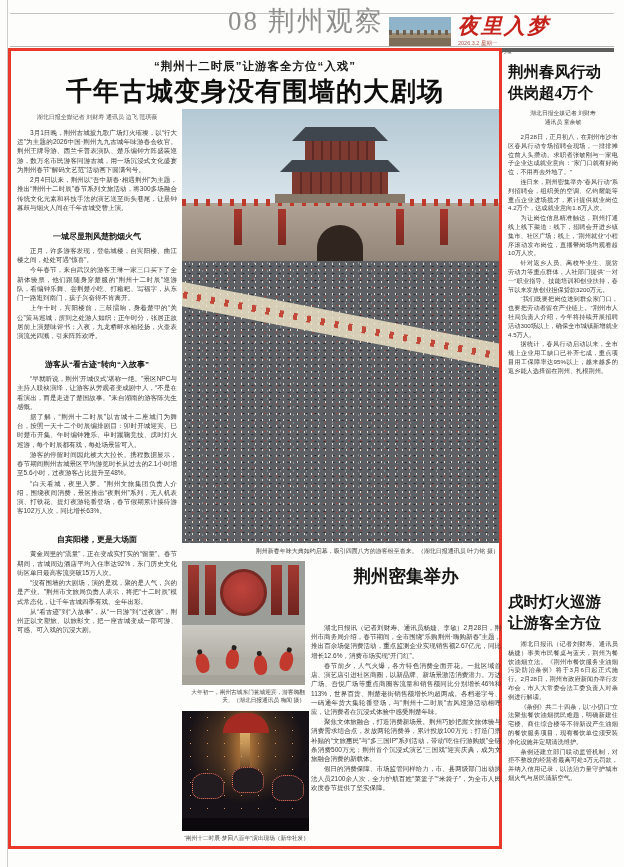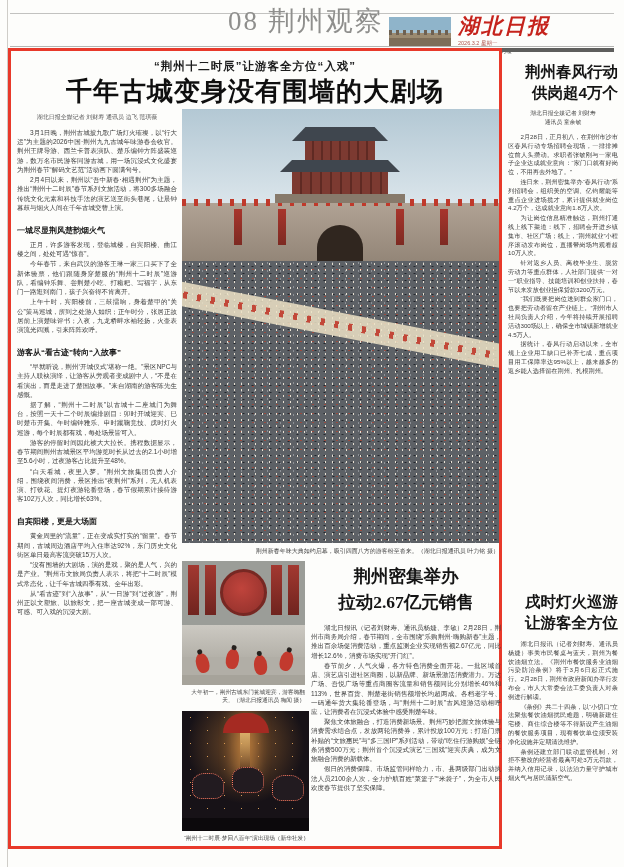--- a/index.html
+++ b/index.html
@@ -34,21 +34,21 @@
   .kicker { position:absolute; left:0; top:8px; width:100%; text-align:center;
     font-size:11.5px; font-weight:bold; color:#1c1c1c; letter-spacing:1px; }
   .main-headline { position:absolute; left:0; top:23px; width:100%; text-align:center;
     font-size:26px; font-weight:900; color:#0f0f0f; letter-spacing:1px; white-space:nowrap; }
   .byline { position:absolute; left:6px; top:62px; width:160px; text-align:center;
     font-size:6px; color:#555; }
 
   .col-left { position:absolute; left:6px; top:77px; width:160px; height:715px; overflow:hidden; }
   .para { font-size:6.5px; line-height:1.42; text-align:justify; text-indent:2em;
     color:#3b3b3b; margin:0 0 1px 0; }
-  .subhead { font-size:8px; font-weight:bold; color:#161616; text-align:left; margin:13px 0 4px 0; }
+  .subhead { font-size:8px; font-weight:bold; color:#161616; text-align:center; margin:19px 0 4px 0; }
 
   
   .main-photo { position:absolute; left:171px; top:58px; width:317px; height:434px;
     overflow:hidden; background:#5d6166; }
   .mp-sky { position:absolute; left:0; top:0; width:100%; height:108px;
     background:linear-gradient(#b3c8d4, #e0e9ee); }
   .mp-wall { position:absolute; left:0; top:94px; width:100%; height:66px;
     background:linear-gradient(#b0a294,#8f8274); }
   .mp-flags { position:absolute; left:0; top:90px; width:100%; height:7px;
     background:repeating-linear-gradient(90deg,#c0392b 0 4px, transparent 4px 12px); }
@@ -121,21 +121,21 @@
     background:#a52a22; border-radius:23px 23px 0 0; }
   .np-horse { position:absolute; width:32px; height:26px; background:#221b20;
     border:1px dotted #ff7a60; border-radius:40% 45% 30% 30%; }
   .np-bottom { position:absolute; left:0; bottom:0; width:100%; height:13px; background:#0c090c; }
 
   .night-caption { position:absolute; left:171px; top:784px; width:127px; text-align:right;
     font-size:5.7px; line-height:1.4; color:#3f3f3f; }
 
   
   .sidebar { position:absolute; left:508px; top:57px; width:110px; height:801px; }
-  .sb-headline { width:100%; text-align:right; font-family:Liberation Sans, sans-serif;
+  .sb-headline { width:100%; text-align:left; font-family:Liberation Serif, serif;
     font-weight:bold; font-size:15.5px; color:#141414; line-height:1.35; }
   .sb-h1 { position:absolute; left:0; top:5px; }
   .sb-byline { position:absolute; left:0; top:52px; width:100%; text-align:center;
     font-size:5.8px; color:#4a4a4a; line-height:1.6; }
   .sb-body1 { position:absolute; left:0; top:76px; width:110px; height:450px; overflow:hidden; }
   .sb-h2 { position:absolute; left:0; top:535px; }
   .sb-body2 { position:absolute; left:0; top:583px; width:110px; height:216px; overflow:hidden; }
   .sidebar .para { font-size:6.2px; }
 </style>
 </head>
@@ -145,21 +145,21 @@
   <div class="edge-line"></div>
 
   <header>
     <div class="hdr-rule-top"></div>
     <div class="section-title"><span>08</span> <span>荆州观察</span></div>
     <div class="hdr-thumb">
       <div class="crenels"></div>
       <div class="wallshade"></div>
     </div>
     <div class="masthead">
-      <div class="logo">湖北日报</div>
+      <div class="logo">夜里入梦</div>
       <div class="dateline">2026.3.2 星期一</div>
       <div class="editorline">主编:刘利鹏 版式:万璇</div>
     </div>
     <div class="hdr-rule-bottom"></div>
   </header>
 
   <section class="main-box">
     <div class="kicker">“荆州十二时辰”让游客全方位“入戏”</div>
     <h1 class="main-headline">千年古城变身没有围墙的大剧场</h1>
     <div class="byline">湖北日报全媒记者 刘财寿 通讯员 边飞 范琪薇</div>
@@ -202,21 +202,21 @@
       <div class="mp-banner" style="left:52px"></div>
       <div class="mp-banner" style="left:96px"></div>
       <div class="mp-banner" style="left:214px"></div>
       <div class="mp-banner" style="left:258px"></div>
       <div class="mp-arch"></div>
       <div class="mp-crowd"></div>
       <div class="mp-parade"></div>
     </figure>
     <figcaption class="main-caption">荆州新春年味大典如约启幕，吸引四面八方的游客纷至沓来。（湖北日报通讯员 叶力铭 摄）</figcaption>
 
-    <h2 class="promo-headline"><span>荆州密集举办</span><br><span>拉动2.67亿元销售</span></h2>
+    <h2 class="promo-headline"><span>荆州密集举办</span><br></h2>
     <div class="promo-body">
         <p class="para">湖北日报讯（记者刘财寿、通讯员杨婕、李敏）2月28日，荆州市商务局介绍，春节期间，全市围绕“乐购荆州·嗨购新春”主题，推出百余场促消费活动，重点监测企业实现销售额2.67亿元，同比增长12.6%，消费市场实现“开门红”。</p>
         <p class="para">春节前夕，人气火爆，各方特色消费全面开花。一批区域首店、演艺店引进社区商圈，以新品牌、新场景激活消费潜力。万达广场、吾悦广场等重点商圈客流量和销售额同比分别增长46%和113%，世界百货、荆楚老街销售额增长均超两成。各档老字号、一码通年货大集轮番登场，与“荆州十二时辰”古风巡游活动相呼应，让消费者在沉浸式体验中感受荆楚年味。</p>
         <p class="para">聚焦文体旅融合，打造消费新场景。荆州巧妙把握文旅体验与消费需求结合点，发放两轮消费券，累计投放100万元；打造门票补贴的“文旅惠民”与“多三国IP”系列活动，带动“吃住行游购娱”全链条消费500万元；荆州首个沉浸式演艺“三国戏”迎宾庆典，成为文旅融合消费的新载体。</p>
         <p class="para">假日的消费保障、市场监管同样给力，市、县两级部门出动执法人员2100余人次，全力护航百姓“菜篮子”“米袋子”，为全市人民欢度春节提供了坚实保障。</p>
       </div>
 
     <figure class="festival-photo">
       <div class="fp-backdrop"></div>
       <div class="fp-banner" style="left:6px"></div>

